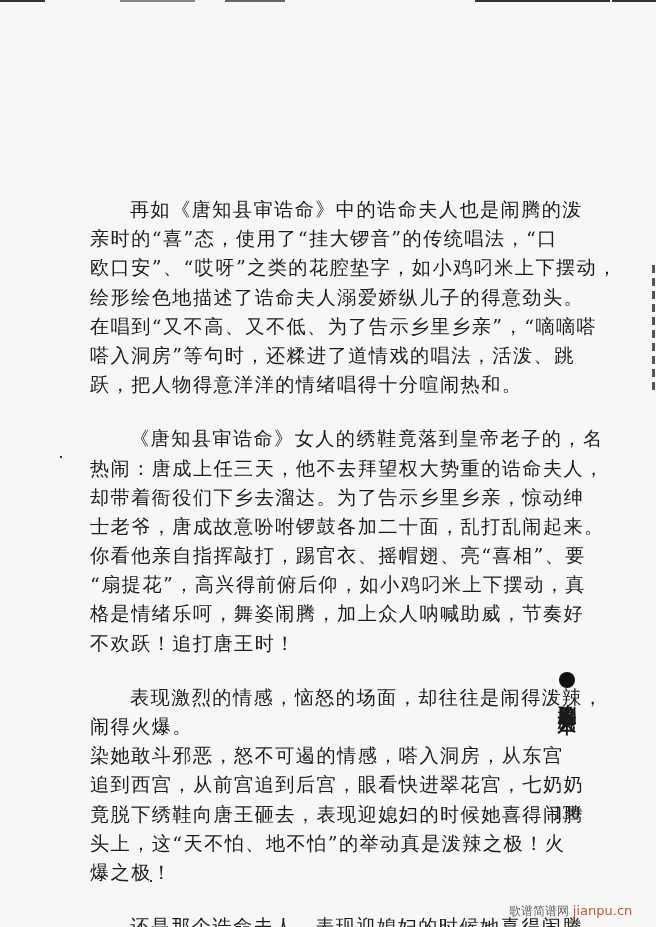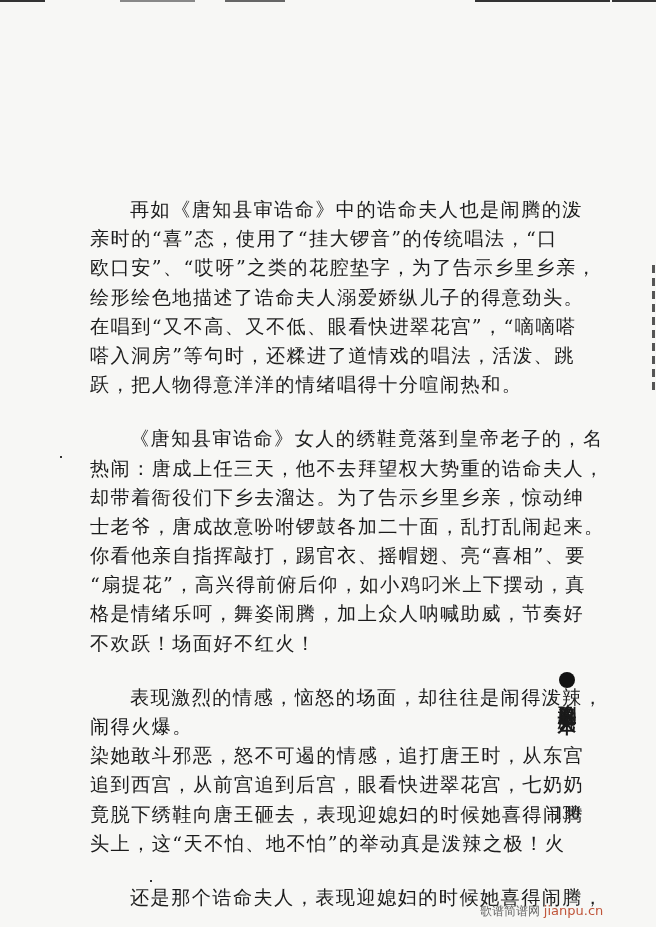--- a/index.html
+++ b/index.html
@@ -29,63 +29,64 @@
     font-size: 18.5px; letter-spacing: 2.5px; font-weight: bold; color: #1a1a1a;
   }
   .page-number {
     position: absolute; left: 553px; top: 803px; font-size: 18px; color: #222;
     font-family: "Liberation Serif", serif;
     text-align: center;
   }
   .binding-mark { position: absolute; left: 652px; top: 265px; width: 3px; height: 130px;
     background: repeating-linear-gradient(#555 0 8px, transparent 8px 13px); }
   .watermark {
-    position: absolute; left: 480px; top: 903px; font-size: 12px;
+    position: absolute; left: 509px; top: 903px; font-size: 12px;
     font-family: "DejaVu Sans", sans-serif; color: #666; white-space: nowrap;
   }
   .watermark .domain { color: #c0553a; font-size: 13px; }
   .speck { position: absolute; width: 2px; height: 2px; background: #333; }
 </style>
 </head>
 <body>
 
 <div class="topline">
   <span style="left:0;width:45px"></span>
   <span style="left:120px;width:75px;background:#888"></span>
   <span style="left:225px;width:60px;background:#666"></span>
   <span style="left:475px;width:135px"></span>
   <span style="left:612px;width:44px"></span>
 </div>
 
 <div class="page-body">
 
   <div class="line indent">再如《唐知县审诰命》中的诰命夫人也是闹腾的泼</div>
   <div class="line">亲时的“喜”态，使用了“挂大锣音”的传统唱法，“口</div>
-  <div class="line">欧口安”、“哎呀”之类的花腔垫字，为了告示乡里乡亲，</div>
+  <div class="line">欧口安”、“哎呀”之类的花腔垫字，如小鸡叼米上下摆动，</div>
   <div class="line">绘形绘色地描述了诰命夫人溺爱娇纵儿子的得意劲头。</div>
-  <div class="line">在唱到“又不高、又不低、眼看快进翠花宫”，“嘀嘀嗒</div>
+  <div class="line">在唱到“又不高、又不低、为了告示乡里乡亲”，“嘀嘀嗒</div>
   <div class="line">嗒入洞房”等句时，还糅进了道情戏的唱法，活泼、跳</div>
   <div class="line last">跃，把人物得意洋洋的情绪唱得十分喧闹热和。</div>
 
   <div class="line indent">《唐知县审诰命》女人的绣鞋竟落到皇帝老子的，名</div>
   <div class="line">热闹：唐成上任三天，他不去拜望权大势重的诰命夫人，</div>
   <div class="line">却带着衙役们下乡去溜达。为了告示乡里乡亲，惊动绅</div>
   <div class="line">士老爷，唐成故意吩咐锣鼓各加二十面，乱打乱闹起来。</div>
   <div class="line">你看他亲自指挥敲打，踢官衣、摇帽翅、亮“喜相”、要</div>
   <div class="line">“扇提花”，高兴得前俯后仰，如小鸡叼米上下摆动，真</div>
   <div class="line">格是情绪乐呵，舞姿闹腾，加上众人呐喊助威，节奏好</div>
-  <div class="line last">不欢跃！场面好不红火！</div>
+  <div class="line last">不欢跃！追打唐王时！</div>
 
   <div class="line indent">表现激烈的情感，恼怒的场面，却往往是闹得泼辣，</div>
   <div class="line last">闹得火爆。</div>
 
-  <div class="line">染她敢斗邪恶，怒不可遏的情感，追打唐王时，从东宫</div>
+  <div class="line">染她敢斗邪恶，怒不可遏的情感，嗒入洞房，从东宫</div>
   <div class="line">追到西宫，从前宫追到后宫，眼看快进翠花宫，七奶奶</div>
   <div class="line">竟脱下绣鞋向唐王砸去，表现迎媳妇的时候她喜得闹腾</div>
   <div class="line">头上，这“天不怕、地不怕”的举动真是泼辣之极！火</div>
+  <div class="line last">爆之极！</div>
 
   <div class="line indent">还是那个诰命夫人，表现迎媳妇的时候她喜得闹腾，</div>
 </div>
 
 <div class="side-tab">
   <div class="side-dot"></div>
   <div class="side-title">豫剧丑脚艺术</div>
 </div>
 
 <div class="page-number">130</div>

